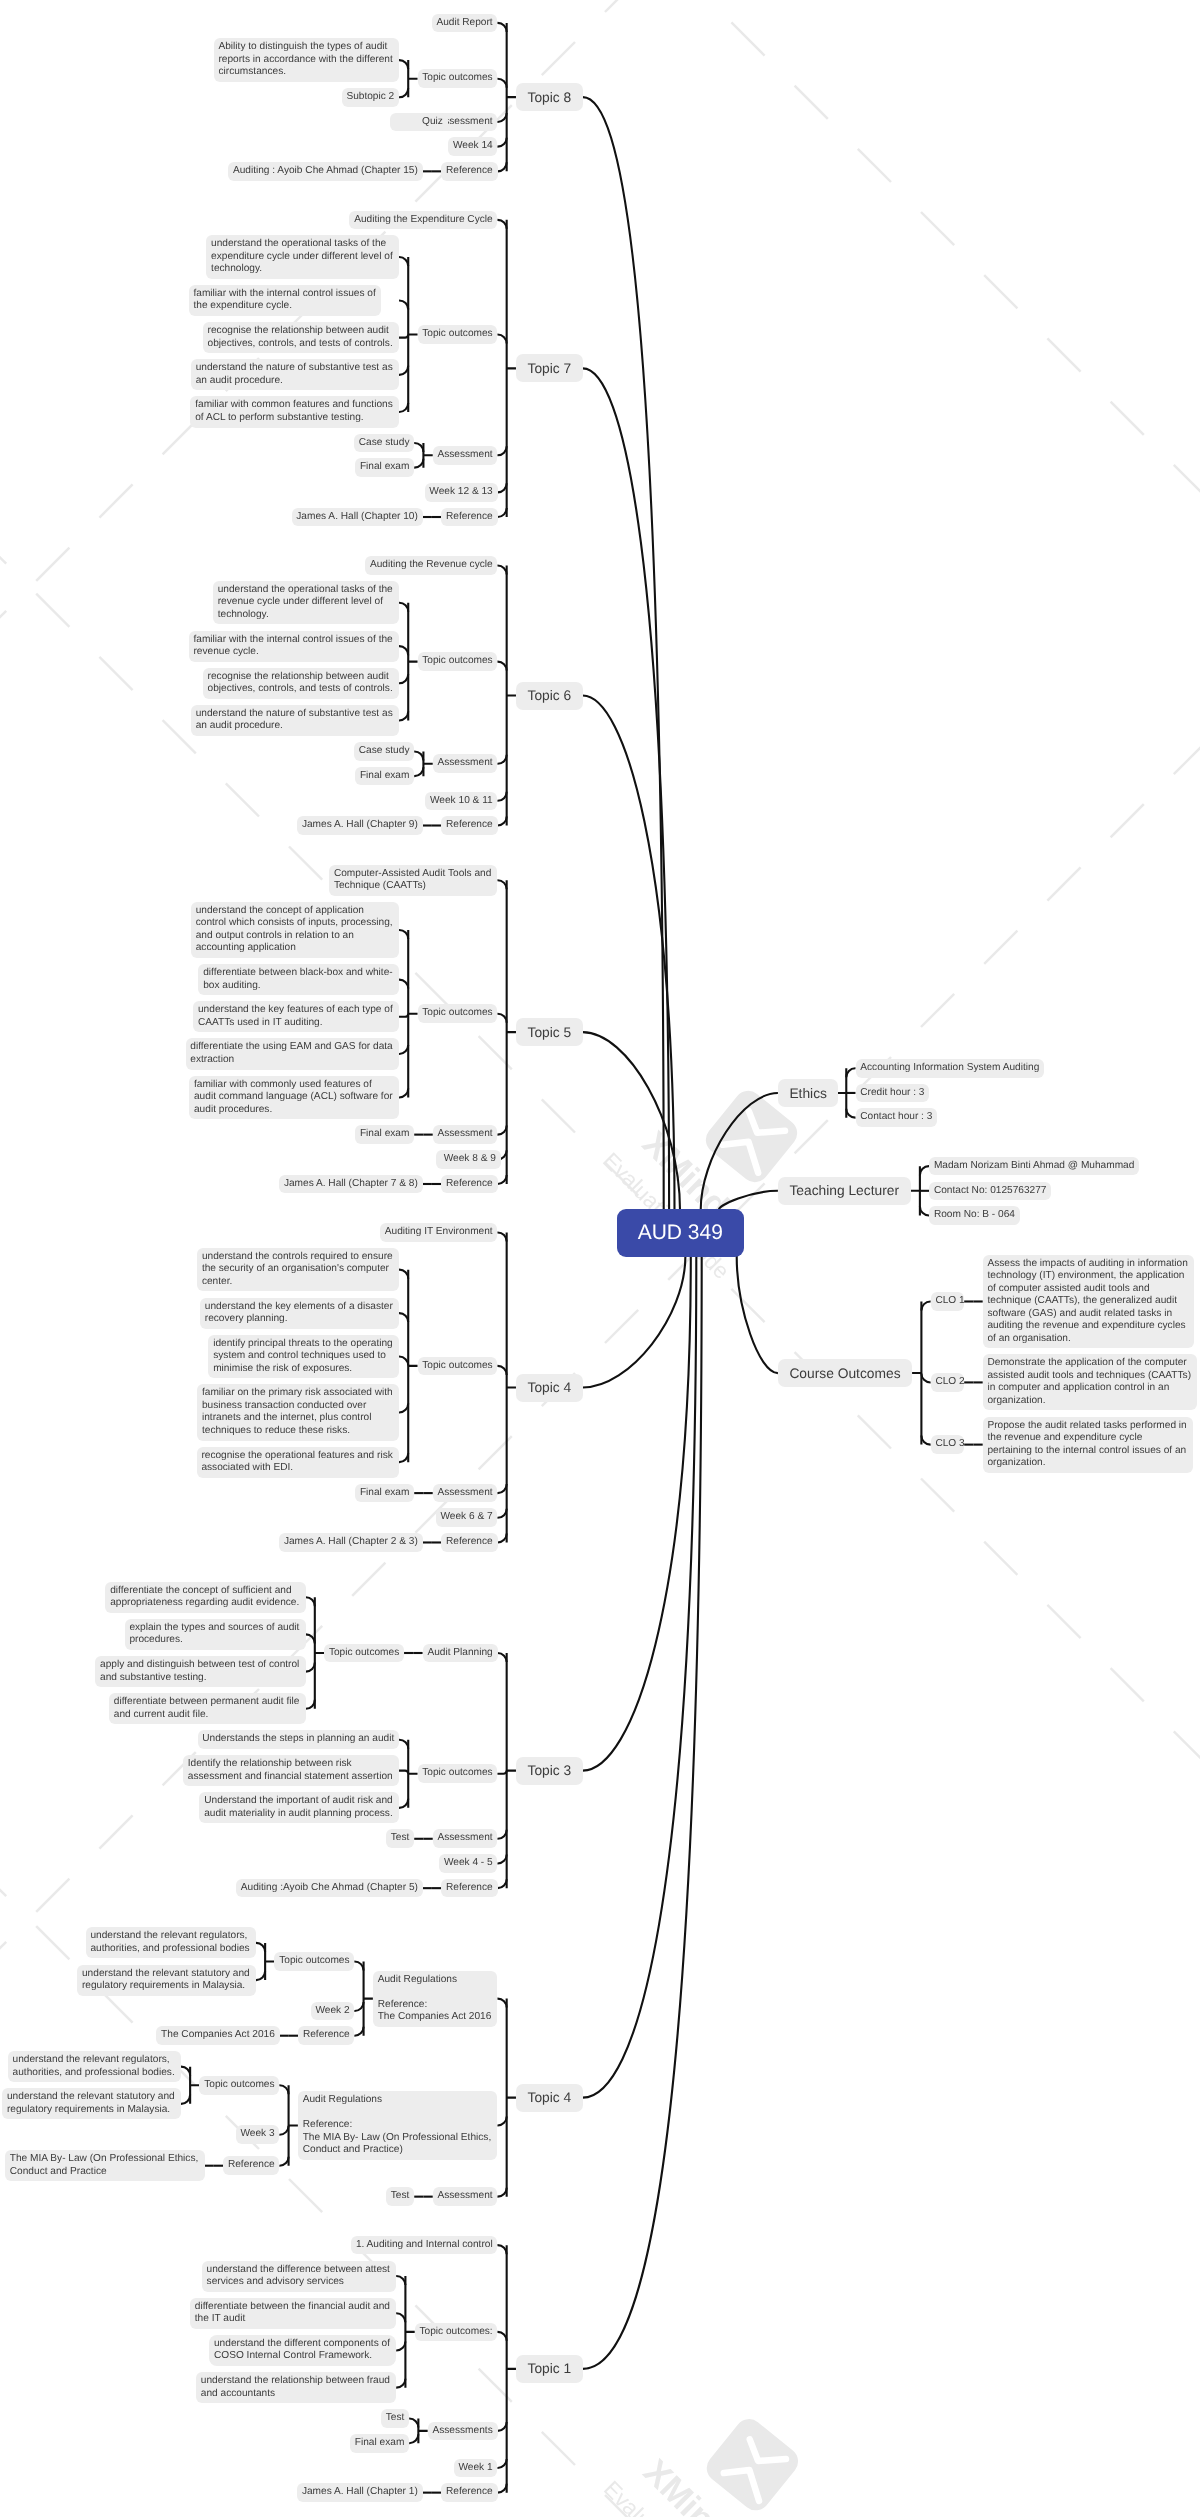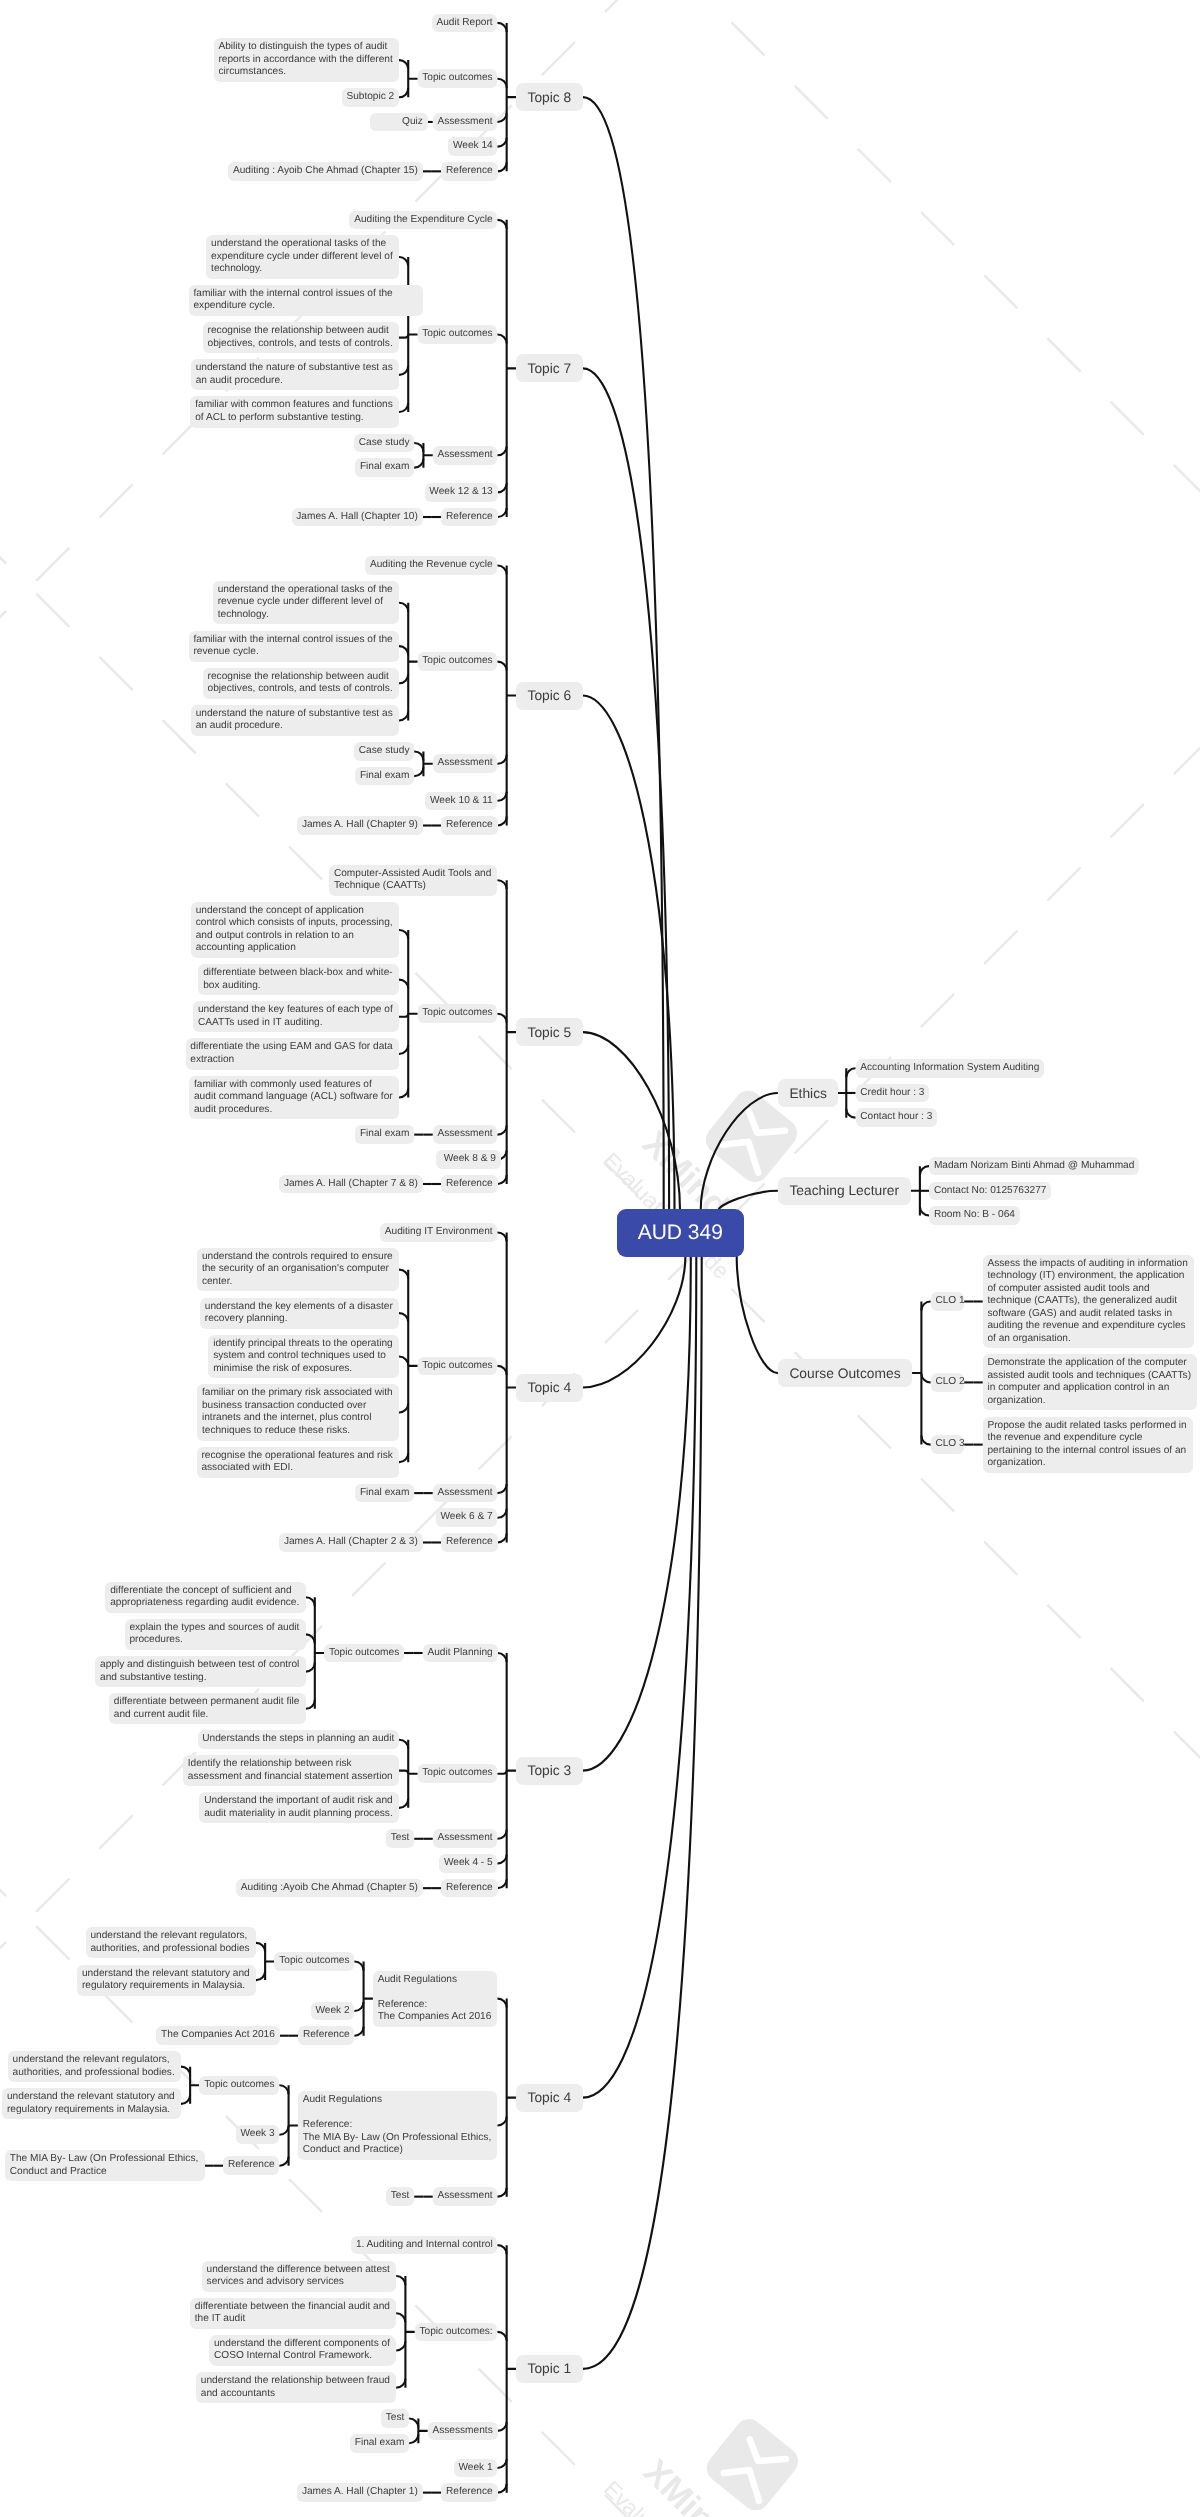--- a/index.html
+++ b/index.html
@@ -313,29 +313,29 @@
     <path d="M777.9,1373.1C758.9,1373.1 736.7,1307.9 736.7,1256" fill="none" stroke="#111111" stroke-width="2.1" stroke-linecap="butt"></path>
   </svg>
 <div id="nodes">
     <div class="node root" style="left: 616.691px; top: 1209px;">AUD 349</div>
     <div class="node lvl1" style="left: 516px; top: 83.1px;">Topic 8</div>
     <div class="node" style="left: 431.6px; top: 13.6px;">Audit Report</div>
     <div class="node" style="left: 417.5px; top: 69.3px;">Topic outcomes</div>
     <div class="node" style="width: 185.3px; left: 213.7px; top: 38.2px;">Ability to distinguish the types of audit reports in accordance with the different circumstances.</div>
     <div class="node" style="left: 341.6px; top: 87.9px;">Subtopic 2</div>
     <div class="node" style="left: 432.7px; top: 112.6px;">Assessment</div>
-    <div class="node" style="left: 370px; top: 112.6px; padding-left: 32px;">Quiz</div>
+    <div class="node" style="left: 390px; top: 112.6px; padding-left: 32px;">Quiz</div>
     <div class="node" style="left: 448.1px; top: 137.3px;">Week 14</div>
     <div class="node" style="left: 441.2px; top: 162px;">Reference</div>
     <div class="node" style="left: 228.1px; top: 162px;">Auditing : Ayoib Che Ahmad (Chapter 15)</div>
     <div class="node lvl1" style="left: 516px; top: 354.4px;">Topic 7</div>
     <div class="node" style="left: 349.4px; top: 210.5px;">Auditing the Expenditure Cycle</div>
     <div class="node" style="left: 417.5px; top: 325.2px;">Topic outcomes</div>
     <div class="node" style="width: 192.7px; left: 206.3px; top: 235.2px;">understand the operational tasks of the expenditure cycle under different level of technology.</div>
-    <div class="node" style="width: 234px; left: 188.7px; top: 284.9px;">familiar with the internal control issues of the expenditure cycle.</div>
+    <div class="node" style="width: 192px; left: 188.7px; top: 284.9px;">familiar with the internal control issues of the expenditure cycle.</div>
     <div class="node" style="width: 196.2px; left: 202.8px; top: 322px;">recognise the relationship between audit objectives, controls, and tests of controls.</div>
     <div class="node" style="width: 208.1px; left: 190.9px; top: 359.2px;">understand the nature of substantive test as an audit procedure.</div>
     <div class="node" style="width: 208.6px; left: 190.4px; top: 396.4px;">familiar with common features and functions of ACL to perform substantive testing.</div>
     <div class="node" style="left: 432.7px; top: 446px;">Assessment</div>
     <div class="node" style="left: 354px; top: 433.6px;">Case study</div>
     <div class="node" style="left: 355.1px; top: 458.3px;">Final exam</div>
     <div class="node" style="left: 424.5px; top: 483px;">Week 12 &amp; 13</div>
     <div class="node" style="left: 441.2px; top: 507.7px;">Reference</div>
     <div class="node" style="left: 291.5px; top: 507.7px;">James A. Hall (Chapter 10)</div>
     <div class="node lvl1" style="left: 516px; top: 681.5px;">Topic 6</div>

